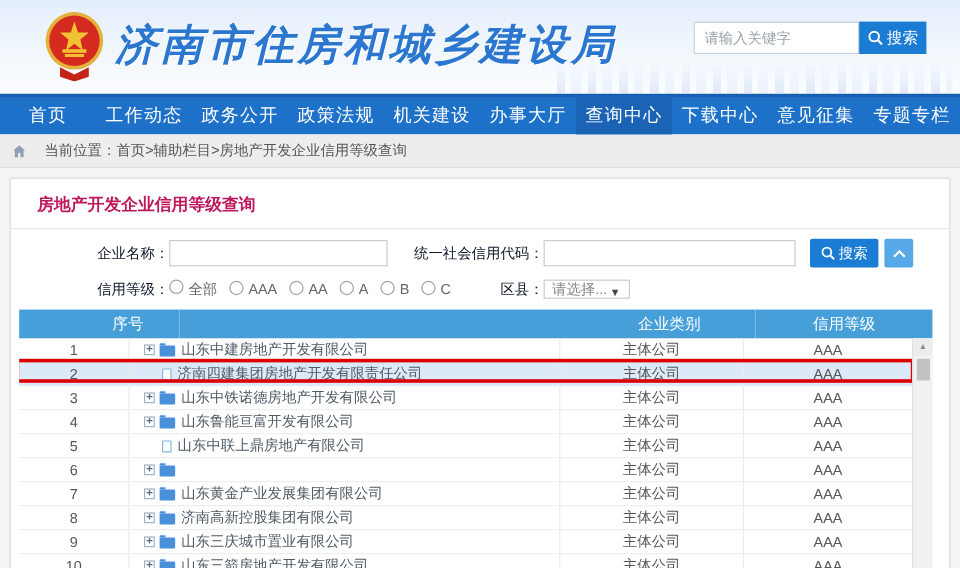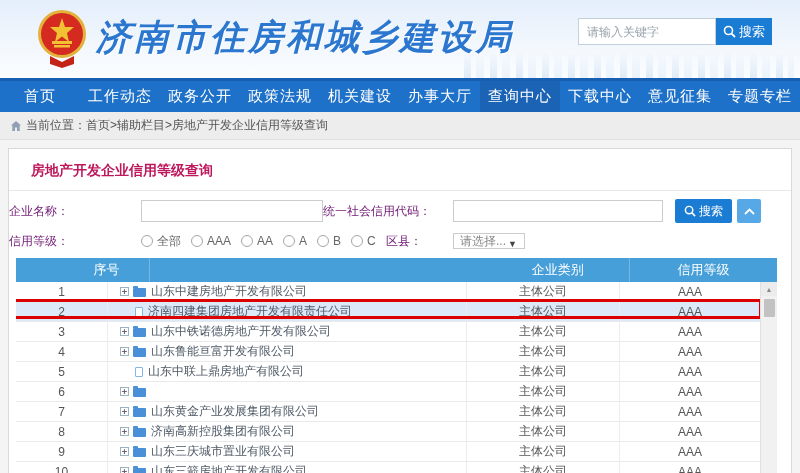--- a/index.html
+++ b/index.html
@@ -27,38 +27,38 @@
 
   
   .nav { display:flex; width:800px; height:34px; background:var(--nav-blue,#1e71c8);
     border-top:3px solid #175fb0; }
   .nav-item { flex:1; display:flex; align-items:center; justify-content:center;
     color:#fff; font-size:15px; letter-spacing:1px; cursor:pointer; white-space:nowrap; }
   .nav-item.active { background:var(--nav-active,#1a63b5); }
 
   
   .breadcrumb { display:flex; align-items:center; width:800px; height:28px; background:#ededed;
-    border-bottom:1px solid #e0e0e0; padding-left:10px; font-size:12px; color:#555; gap:4px; }
+    border-bottom:1px solid #e0e0e0; padding-left:10px; font-size:12px; color:#555; gap:15px; }
 
   
   .panel { position:absolute; left:8px; top:148px; width:784px; height:333px;
     background:#fff; border:1px solid #d9d9d9; }
   .panel-title { padding:13px 22px 10px 22px; font-size:14px; font-weight:bold; color:#be185d;
     border-bottom:1px solid #e8e8e8; }
 
   
   .qform { padding-top:7px; font-size:12px; color:#666; }
   .form-row { display:flex; align-items:center; height:26px; margin-bottom:4px; }
-  .lbl { text-align:left; white-space:nowrap; color:#701a75; }
+  .lbl { text-align:right; white-space:nowrap; color:#0f172a; }
   .w132 { width:132px; } .w130 { width:130px; } .w67 { width:67px; }
   .fld1 { width:182px; } .fld2 { width:210px; }
   .qform input[type=text] { width:100%; height:22px; border:1px solid #ccc; background:#fff;
     padding:0 5px; font-size:12px; color:#333; outline:none; }
   .radio-zone { width:245px; display:flex; align-items:center; gap:10px; white-space:nowrap; }
-  .radio { display:inline-flex; align-items:center; gap:4px; cursor:pointer; color:#666; }
+  .radio { display:inline-flex; gap:4px; cursor:pointer; color:#666; }
   .radio-circle { width:12px; height:12px; border:1px solid #a5a5a5; border-radius:50%; background:#fff; display:inline-block; }
   .fakeselect { position:relative; width:100%; height:22px; border:1px solid #ccc; background:#fff;
     line-height:20px; padding:0 18px 0 6px; color:#888; cursor:pointer; }
   .fakeselect .caret { position:absolute; right:7px; top:0; font-size:9px; color:#444; line-height:20px; }
   .btn-search-sm { margin-left:12px; height:24px; padding:0 9px; border:none; border-radius:2px;
     background:var(--button-blue,#1b7cd3); color:#fff; font-size:12px; display:flex; align-items:center; gap:3px; cursor:pointer; }
   .btn-collapse { margin-left:5px; width:24px; height:24px; border:none; border-radius:2px;
     background:#56a8e6; color:#fff; display:flex; align-items:center; justify-content:center; cursor:pointer; }
 
   

